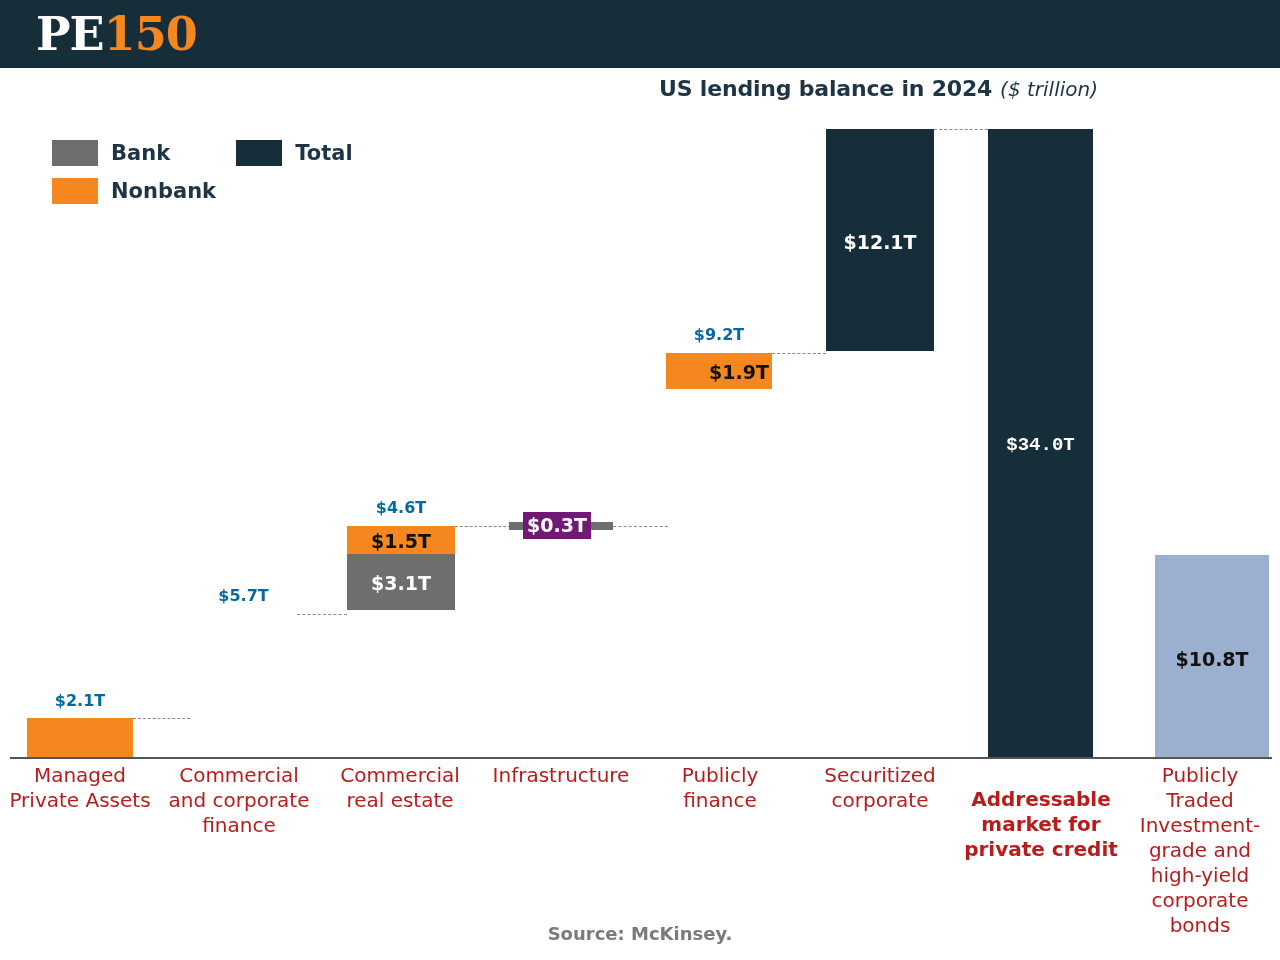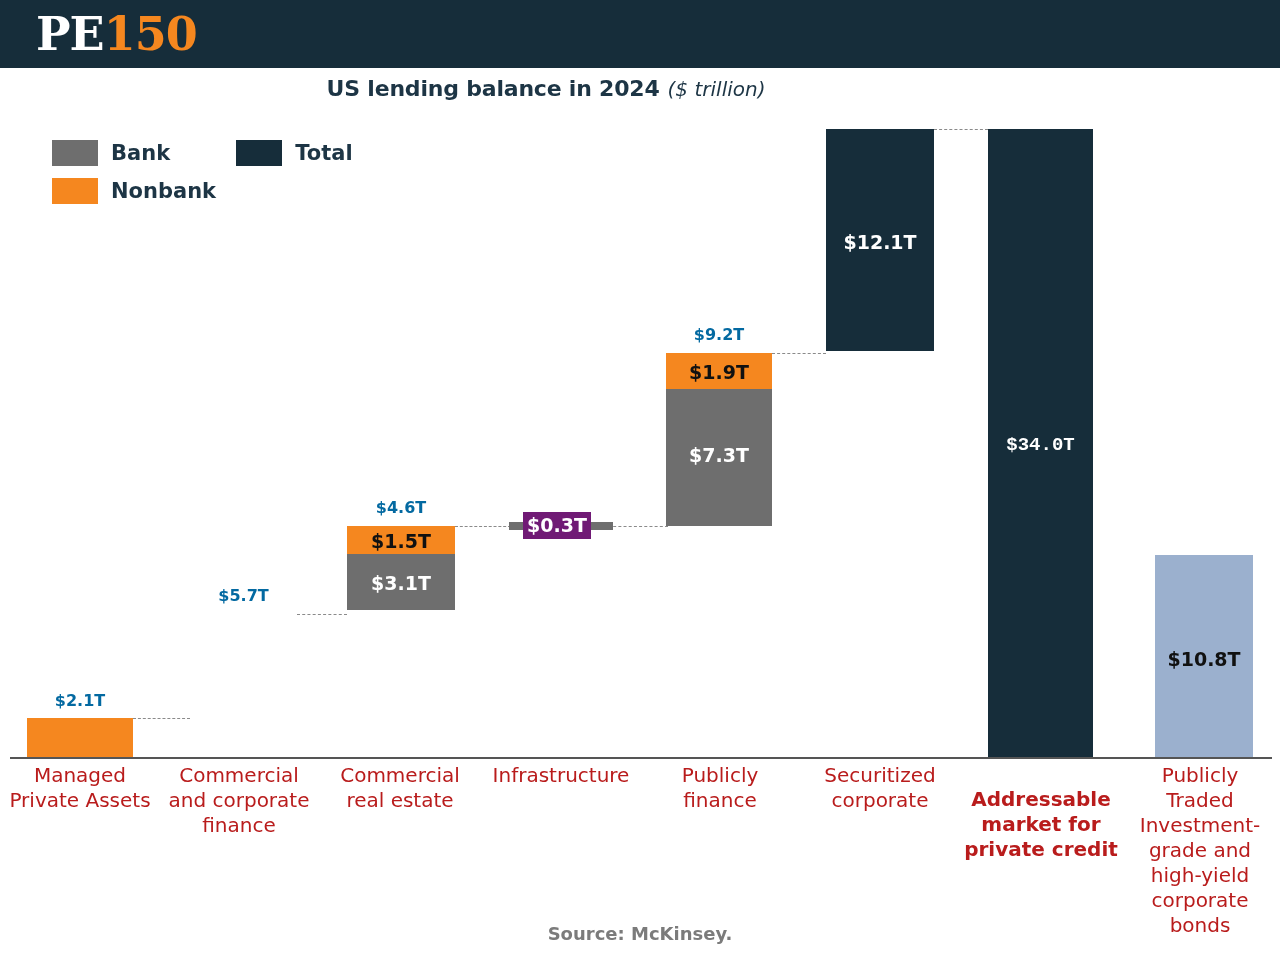--- a/index.html
+++ b/index.html
@@ -19,21 +19,21 @@
     position:absolute;left:36px;top:8px;
     font-family:"DejaVu Serif", serif;
     font-weight:bold;font-size:46px;letter-spacing:-1px;
     line-height:52px;white-space:nowrap;
   }
   #logo .pe{color:#ffffff;}
   #logo .num{color:#F5871F;}
 
   
   #title-wrap{
-    position:absolute;left:0;top:76px;width:1092px;text-align:center;
+    position:absolute;left:6px;top:76px;width:1092px;text-align:right;
     white-space:nowrap;
   }
   #title-main{
     font-size:22px;font-weight:bold;color:#1D3545;letter-spacing:-0.2px;
   }
   #title-sub{
     font-size:20px;font-style:italic;color:#1D3545;margin-left:8px;
   }
 
   
@@ -158,41 +158,38 @@
   </div>
   <div class="total-label" style="left:347px;top:498px;width:108px;">$4.6T</div>
 
   <div id="infra-strip" style="left:509px;top:522px;width:104px;height:8px;"></div>
   <div id="infra-chip" style="left:523px;top:512px;width:68px;height:27px;">
     <span>$0.3T</span>
   </div>
 
   <div class="bar" style="left:666px;top:353px;width:106px;height:173px;">
     <div class="seg seg-nonbank" style="top:0;height:36px;">
-      <div class="seg-label lbl-black" style="top:8px;">$1.9T</div>
-    </div>
-    <div class="seg seg-bank" style="top:36px;height:137px;">
-      <div class="seg-label lbl-white" style="top:55px;">$7.3T</div>
+      <div class="seg-label lbl-black" style="top:8px;padding-left:20px;">$1.9T</div>
     </div>
   </div>
   <div class="total-label" style="left:666px;top:325px;width:106px;">$9.2T</div>
 
   <div class="bar" style="left:826px;top:129px;width:108px;height:222px;">
     <div class="seg seg-total" style="top:0;height:222px;">
       <div class="seg-label lbl-white" style="top:102px;">$12.1T</div>
     </div>
   </div>
 
   <div class="bar" style="left:988px;top:129px;width:105px;height:628px;">
     <div class="seg seg-total" style="top:0;height:628px;font-family:Liberation Mono, monospace;">
       <div class="seg-label lbl-white" style="top:305px;">$34.0T</div>
     </div>
   </div>
 
-  <div class="bar" style="left:1155px;top:555px;width:98px;height:202px;">
+  <div class="bar" style="left:1155px;top:555px;width:98px;height:202px;padding-left:16px;">
     <div class="seg seg-public" style="top:0;height:202px;">
       <div class="seg-label lbl-black" style="top:93px;">$10.8T</div>
     </div>
   </div>
 
   <div id="axis"></div>
 
   <div class="xlabel" style="left:0px;width:160px;">
     <div>Managed</div>
     <div>Private Assets</div>

